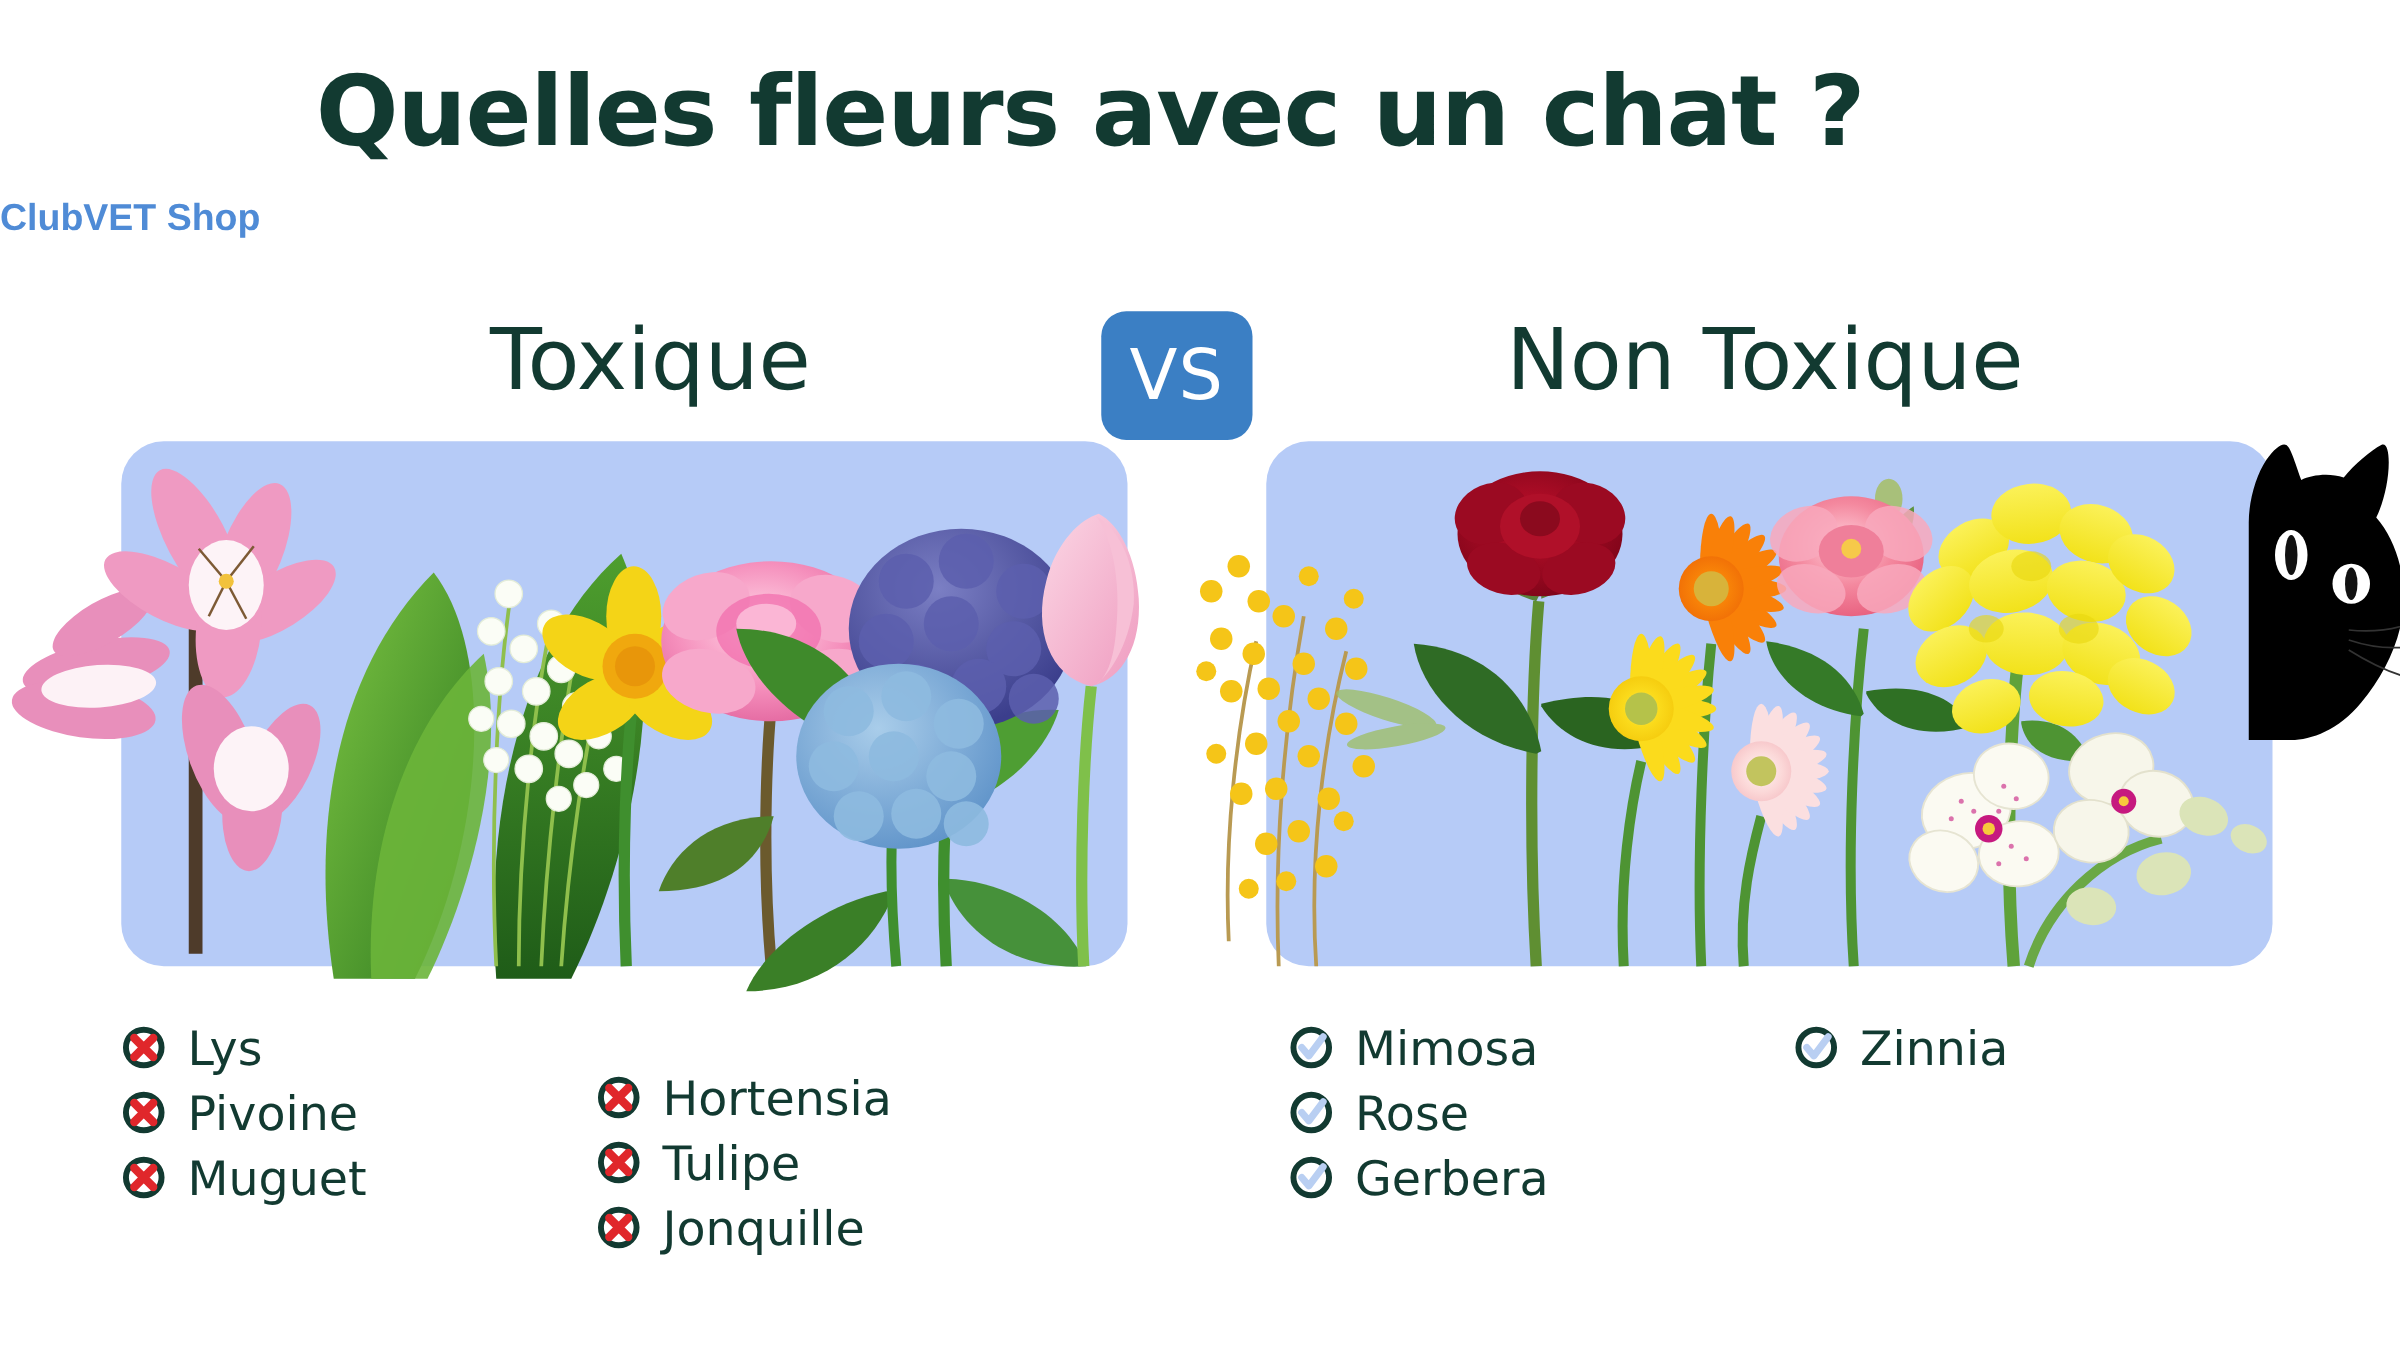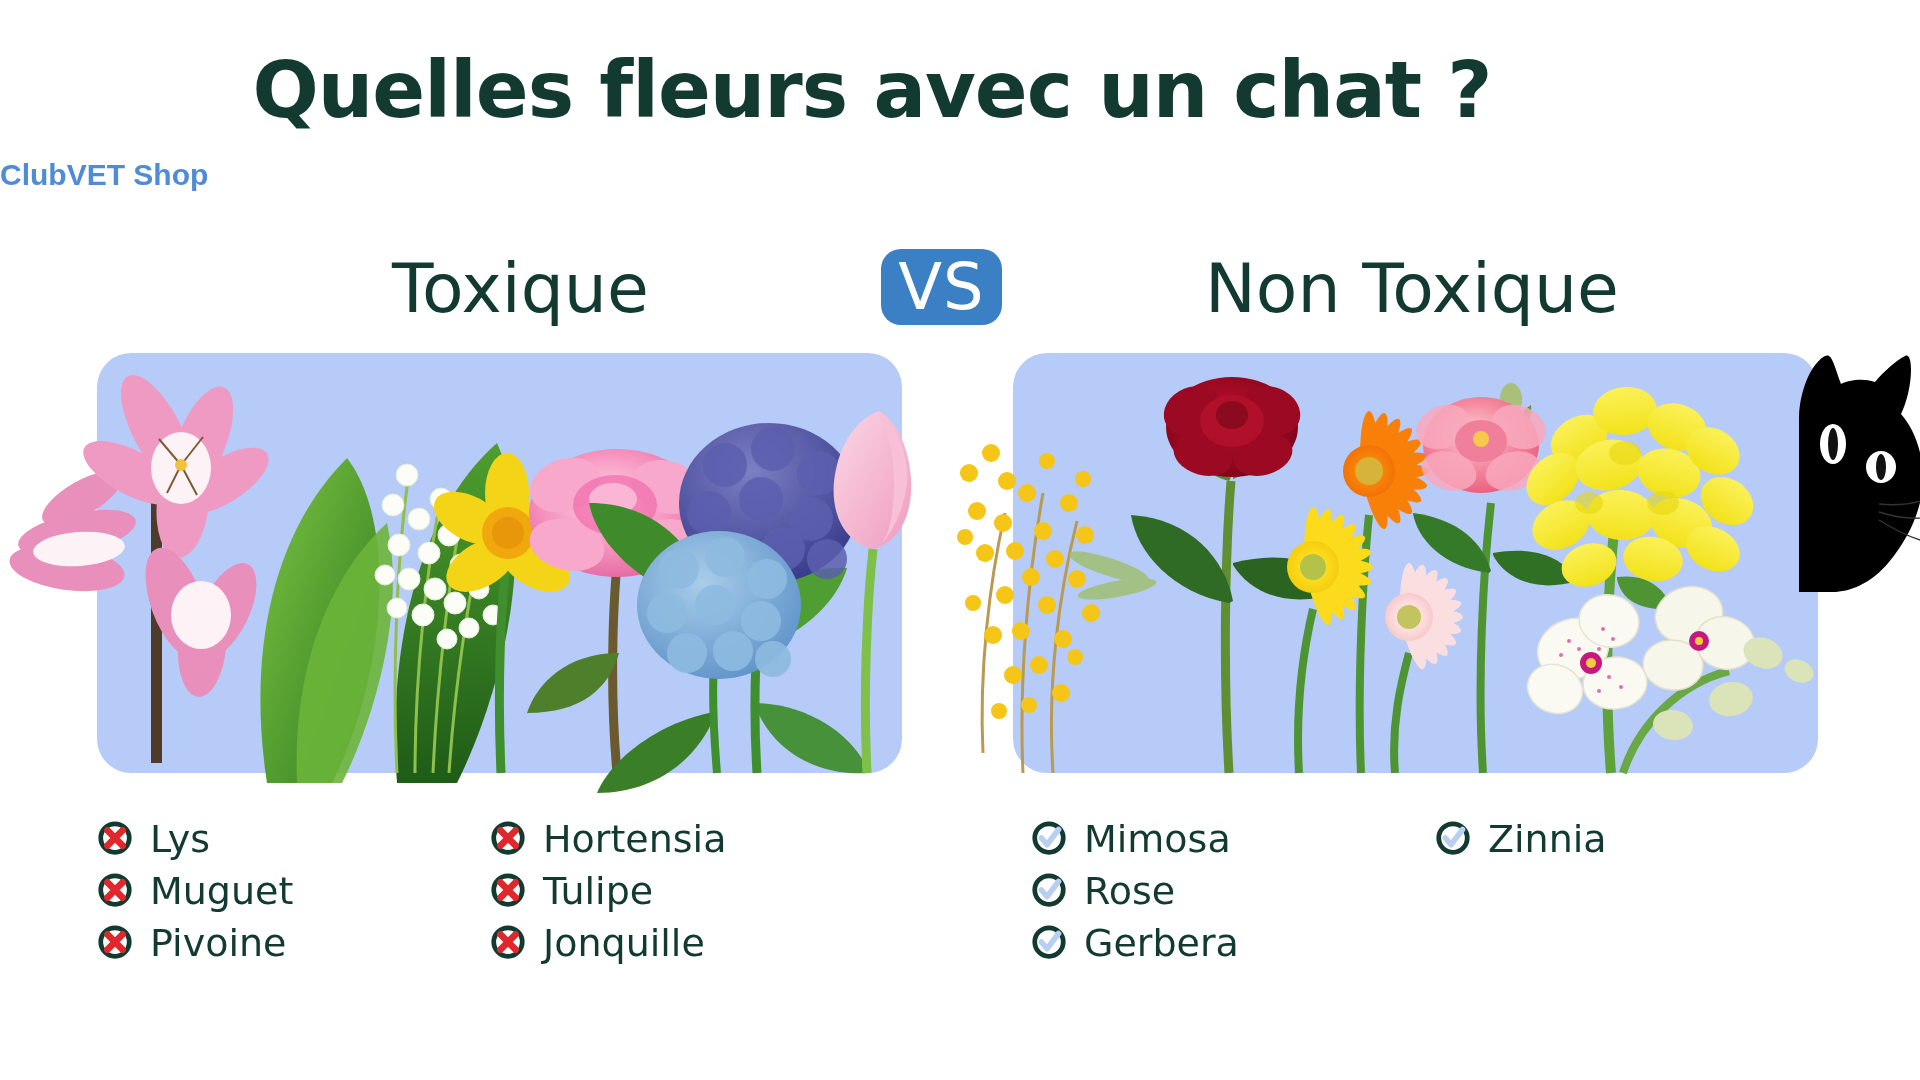--- a/index.html
+++ b/index.html
@@ -34,25 +34,25 @@
     color:#123a31;
     font-family:"DejaVu Sans", sans-serif;
     white-space:nowrap;
   }
   #heading-toxic{ left:392px; }
   #heading-nontoxic{ left:1205px; }
 
   
   .vs-badge{
     position:absolute; left:881px; top:249px;
-    width:121px; height:76px;
+    width:121px; height:103px;
     background:#3b7fc4;
     border-radius:20px;
     display:flex; align-items:center; justify-content:center;
-    color:#ffffff; font-size:64px; font-weight:400;
+    color:#ffffff; font-size:56px; font-weight:400;
     font-family:"DejaVu Sans", sans-serif;
     letter-spacing:1px;
   }
 
   
   .panel{
     position:absolute; top:353px; height:420px;
     background:#b6cbf7;
     border-radius:34px;
   }
@@ -62,21 +62,21 @@
   .panel-art{
     position:absolute; top:353px; height:420px; overflow:visible;
     pointer-events:none;
   }
   #art-toxic{ left:97px; width:805px; }
   #art-nontoxic{ left:1013px; width:805px; }
 
   
   .list-block{ position:absolute; top:812px; }
   #list-toxic-a   { left:96px;  }
-  #list-toxic-b   { left:489px; }
+  #list-toxic-b   { left:476px;margin-top:40px; }
   #list-nontoxic-a{ left:1030px;}
   #list-nontoxic-b{ left:1434px;}
 
   .list-item{
     display:flex; align-items:center;
     height:52px;
     font-size:38px; color:#123a31;
     font-family:"DejaVu Sans", sans-serif;
     white-space:nowrap;
   }
@@ -547,80 +547,80 @@
       <circle cx="20" cy="20" r="15" fill="none" stroke="#123a31" stroke-width="5"></circle>
       <path d="M12 12 L28 28 M28 12 L12 28" stroke="#e0272b" stroke-width="7" stroke-linecap="round"></path>
     </svg>
     <span class="item-label">Lys</span>
   </div>
   <div class="list-item">
     <svg class="item-icon" viewBox="0 0 40 40">
       <circle cx="20" cy="20" r="15" fill="none" stroke="#123a31" stroke-width="5"></circle>
       <path d="M12 12 L28 28 M28 12 L12 28" stroke="#e0272b" stroke-width="7" stroke-linecap="round"></path>
     </svg>
+    <span class="item-label">Pivoine</span>
+  </div>
+  <div class="list-item">
+    <svg class="item-icon" viewBox="0 0 40 40">
+      <circle cx="20" cy="20" r="15" fill="none" stroke="#123a31" stroke-width="5"></circle>
+      <path d="M12 12 L28 28 M28 12 L12 28" stroke="#e0272b" stroke-width="7" stroke-linecap="round"></path>
+    </svg>
     <span class="item-label">Muguet</span>
   </div>
+</div>
+
+<div class="list-block" id="list-toxic-b">
   <div class="list-item">
     <svg class="item-icon" viewBox="0 0 40 40">
       <circle cx="20" cy="20" r="15" fill="none" stroke="#123a31" stroke-width="5"></circle>
       <path d="M12 12 L28 28 M28 12 L12 28" stroke="#e0272b" stroke-width="7" stroke-linecap="round"></path>
     </svg>
-    <span class="item-label">Pivoine</span>
+    <span class="item-label">Hortensia</span>
+  </div>
+  <div class="list-item">
+    <svg class="item-icon" viewBox="0 0 40 40">
+      <circle cx="20" cy="20" r="15" fill="none" stroke="#123a31" stroke-width="5"></circle>
+      <path d="M12 12 L28 28 M28 12 L12 28" stroke="#e0272b" stroke-width="7" stroke-linecap="round"></path>
+    </svg>
+    <span class="item-label">Tulipe</span>
+  </div>
+  <div class="list-item">
+    <svg class="item-icon" viewBox="0 0 40 40">
+      <circle cx="20" cy="20" r="15" fill="none" stroke="#123a31" stroke-width="5"></circle>
+      <path d="M12 12 L28 28 M28 12 L12 28" stroke="#e0272b" stroke-width="7" stroke-linecap="round"></path>
+    </svg>
+    <span class="item-label">Jonquille</span>
   </div>
 </div>
 
-<div class="list-block" id="list-toxic-b">
-  <div class="list-item">
-    <svg class="item-icon" viewBox="0 0 40 40">
-      <circle cx="20" cy="20" r="15" fill="none" stroke="#123a31" stroke-width="5"></circle>
-      <path d="M12 12 L28 28 M28 12 L12 28" stroke="#e0272b" stroke-width="7" stroke-linecap="round"></path>
-    </svg>
-    <span class="item-label">Hortensia</span>
-  </div>
-  <div class="list-item">
-    <svg class="item-icon" viewBox="0 0 40 40">
-      <circle cx="20" cy="20" r="15" fill="none" stroke="#123a31" stroke-width="5"></circle>
-      <path d="M12 12 L28 28 M28 12 L12 28" stroke="#e0272b" stroke-width="7" stroke-linecap="round"></path>
-    </svg>
-    <span class="item-label">Tulipe</span>
-  </div>
-  <div class="list-item">
-    <svg class="item-icon" viewBox="0 0 40 40">
-      <circle cx="20" cy="20" r="15" fill="none" stroke="#123a31" stroke-width="5"></circle>
-      <path d="M12 12 L28 28 M28 12 L12 28" stroke="#e0272b" stroke-width="7" stroke-linecap="round"></path>
-    </svg>
-    <span class="item-label">Jonquille</span>
+<div class="list-block" id="list-nontoxic-a">
+  <div class="list-item">
+    <svg class="item-icon" viewBox="0 0 40 40">
+      <circle cx="20" cy="20" r="15" fill="none" stroke="#123a31" stroke-width="5"></circle>
+      <path d="M12 20 L18 27 L30 11" stroke="#b9cff2" stroke-width="6" fill="none" stroke-linecap="round" stroke-linejoin="round"></path>
+    </svg>
+    <span class="item-label">Mimosa</span>
+  </div>
+  <div class="list-item">
+    <svg class="item-icon" viewBox="0 0 40 40">
+      <circle cx="20" cy="20" r="15" fill="none" stroke="#123a31" stroke-width="5"></circle>
+      <path d="M12 20 L18 27 L30 11" stroke="#b9cff2" stroke-width="6" fill="none" stroke-linecap="round" stroke-linejoin="round"></path>
+    </svg>
+    <span class="item-label">Rose</span>
+  </div>
+  <div class="list-item">
+    <svg class="item-icon" viewBox="0 0 40 40">
+      <circle cx="20" cy="20" r="15" fill="none" stroke="#123a31" stroke-width="5"></circle>
+      <path d="M12 20 L18 27 L30 11" stroke="#b9cff2" stroke-width="6" fill="none" stroke-linecap="round" stroke-linejoin="round"></path>
+    </svg>
+    <span class="item-label">Gerbera</span>
   </div>
 </div>
 
-<div class="list-block" id="list-nontoxic-a">
+<div class="list-block" id="list-nontoxic-b">
   <div class="list-item">
     <svg class="item-icon" viewBox="0 0 40 40">
       <circle cx="20" cy="20" r="15" fill="none" stroke="#123a31" stroke-width="5"></circle>
       <path d="M12 20 L18 27 L30 11" stroke="#b9cff2" stroke-width="6" fill="none" stroke-linecap="round" stroke-linejoin="round"></path>
     </svg>
-    <span class="item-label">Mimosa</span>
-  </div>
-  <div class="list-item">
-    <svg class="item-icon" viewBox="0 0 40 40">
-      <circle cx="20" cy="20" r="15" fill="none" stroke="#123a31" stroke-width="5"></circle>
-      <path d="M12 20 L18 27 L30 11" stroke="#b9cff2" stroke-width="6" fill="none" stroke-linecap="round" stroke-linejoin="round"></path>
-    </svg>
-    <span class="item-label">Rose</span>
-  </div>
-  <div class="list-item">
-    <svg class="item-icon" viewBox="0 0 40 40">
-      <circle cx="20" cy="20" r="15" fill="none" stroke="#123a31" stroke-width="5"></circle>
-      <path d="M12 20 L18 27 L30 11" stroke="#b9cff2" stroke-width="6" fill="none" stroke-linecap="round" stroke-linejoin="round"></path>
-    </svg>
-    <span class="item-label">Gerbera</span>
+    <span class="item-label">Zinnia</span>
   </div>
 </div>
 
-<div class="list-block" id="list-nontoxic-b">
-  <div class="list-item">
-    <svg class="item-icon" viewBox="0 0 40 40">
-      <circle cx="20" cy="20" r="15" fill="none" stroke="#123a31" stroke-width="5"></circle>
-      <path d="M12 20 L18 27 L30 11" stroke="#b9cff2" stroke-width="6" fill="none" stroke-linecap="round" stroke-linejoin="round"></path>
-    </svg>
-    <span class="item-label">Zinnia</span>
-  </div>
-</div>
-
 </body></html>

